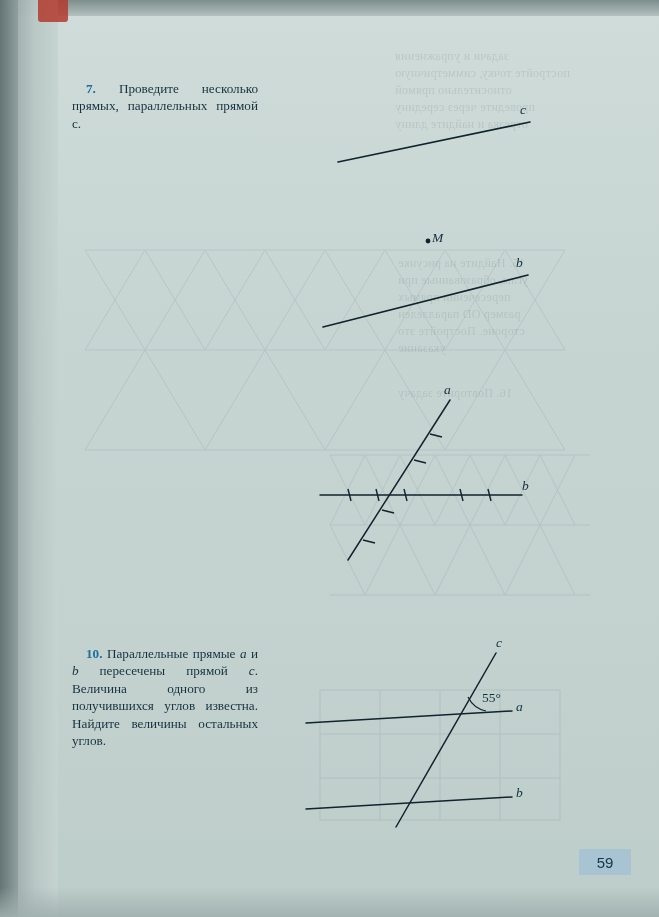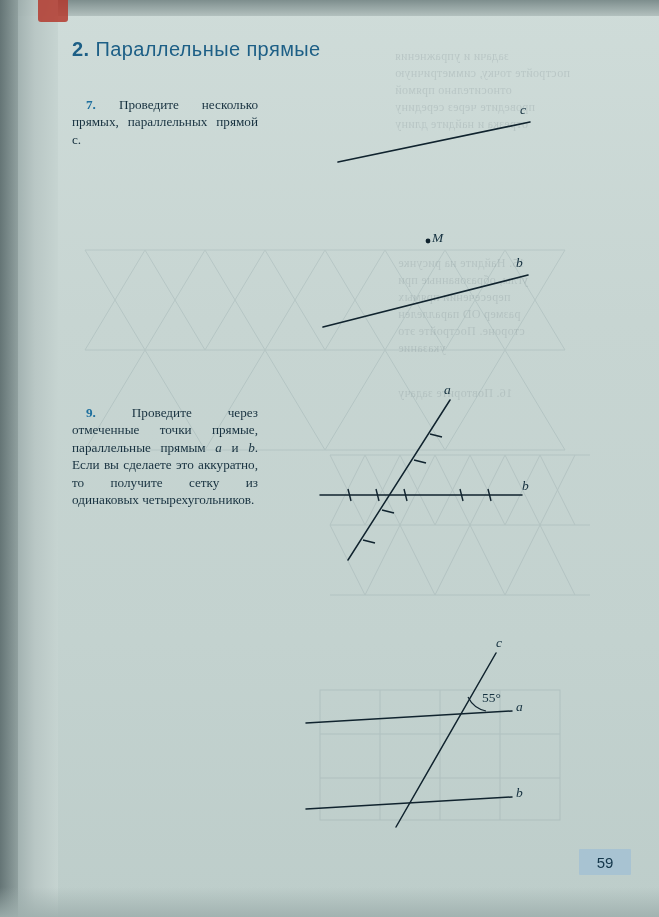--- a/index.html
+++ b/index.html
@@ -69,21 +69,20 @@
   .h-title .txt{font-weight:normal;}
 
   .task{
     position:absolute;
     width:186px;
     font-size:13.2px;
     line-height:17.4px;
     color:#17313f;
     text-align:justify;
     text-justify:inter-word;
-    margin-top:16px;
   }
   .task .n{color:#1d6f9e;font-weight:bold;}
   .task i{font-style:italic;}
 
   .t7{left:72px;top:80px;text-indent:14px;}
   .t8{left:72px;top:222px;text-indent:14px;}
   .t9{left:72px;top:388px;text-indent:14px;}
   .t10{left:72px;top:645px;text-indent:14px;}
 
   .figure{position:absolute;}
@@ -149,24 +148,20 @@
     <div>размер OD параллелен</div>
     <div>стороне. Постройте это</div>
     <div>указание</div>
   </div>
   <div class="ghost" style="left:398px;top:385px;width:225px;text-align:right;">
     <div>16. Повторите задачу</div>
   </div>
 
   <div class="content">
 
-    <div class="h-title">
-      <span class="num">2.</span>
-      <span class="txt">Параллельные прямые</span>
-    </div>
 
     <div class="task t7">
       <span class="n">7.</span>
       <span>Проведите несколько прямых, параллельных прямой c.</span>
     </div>
     <div class="figure" style="left:330px;top:110px;">
       <svg width="230" height="60" viewBox="0 0 230 60">
         <line x1="8" y1="52" x2="200" y2="12" stroke="#10232e" stroke-width="1.6" stroke-linecap="round"></line>
       </svg>
       <span class="lbl" style="left:190px;top:-8px;">c</span>
@@ -174,26 +169,20 @@
 
     <div class="figure" style="left:318px;top:225px;">
       <svg width="230" height="120" viewBox="0 0 230 120">
         <circle cx="110" cy="16" r="2.4" fill="#10232e"></circle>
         <line x1="5" y1="102" x2="210" y2="50" stroke="#10232e" stroke-width="1.6" stroke-linecap="round"></line>
       </svg>
       <span class="lbl" style="left:114px;top:5px;">M</span>
       <span class="lbl" style="left:198px;top:30px;">b</span>
     </div>
 
-    <div class="task t9">
-      <span class="n">9.</span>
-      <span>
-        Проведите через отмеченные точки прямые, параллельные прямым <i>a</i> и <i>b</i>. Если вы сделаете это аккуратно, то получите сетку из одинаковых четырехугольников.
-      </span>
-    </div>
     <div class="figure" style="left:310px;top:390px;">
       <svg width="240" height="185" viewBox="0 0 240 185">
 
         <line x1="10" y1="105" x2="212" y2="105" stroke="#10232e" stroke-width="1.5" stroke-linecap="round"></line>
         <g stroke="#10232e" stroke-width="1.4">
           <line x1="38" y1="99" x2="41" y2="111"></line>
           <line x1="66" y1="99" x2="69" y2="111"></line>
           <line x1="94" y1="99" x2="97" y2="111"></line>
           <line x1="150" y1="99" x2="153" y2="111"></line>
           <line x1="178" y1="99" x2="181" y2="111"></line>
@@ -204,20 +193,26 @@
           <line x1="53" y1="150" x2="65" y2="153"></line>
           <line x1="72" y1="120" x2="84" y2="123"></line>
           <line x1="104" y1="70" x2="116" y2="73"></line>
           <line x1="120" y1="44" x2="132" y2="47"></line>
         </g>
       </svg>
       <span class="lbl" style="left:134px;top:-8px;">a</span>
       <span class="lbl" style="left:212px;top:88px;">b</span>
     </div>
 
+    <div class="task t10">
+      <span class="n">10.</span>
+      <span>
+        Параллельные прямые <i>a</i> и <i>b</i> пересечены прямой <i>c</i>. Величина одного из получившихся углов известна. Найдите величины остальных углов.
+      </span>
+    </div>
     <div class="figure" style="left:300px;top:645px;">
       <svg width="250" height="185" viewBox="0 0 250 185">
 
         <line x1="6" y1="78" x2="212" y2="66" stroke="#10232e" stroke-width="1.5" stroke-linecap="round"></line>
 
         <line x1="6" y1="164" x2="212" y2="152" stroke="#10232e" stroke-width="1.5" stroke-linecap="round"></line>
 
         <line x1="196" y1="8" x2="96" y2="182" stroke="#10232e" stroke-width="1.5" stroke-linecap="round"></line>
 
         <path d="M168 52 A 26 26 0 0 0 186 66" fill="none" stroke="#10232e" stroke-width="1.2"></path>

